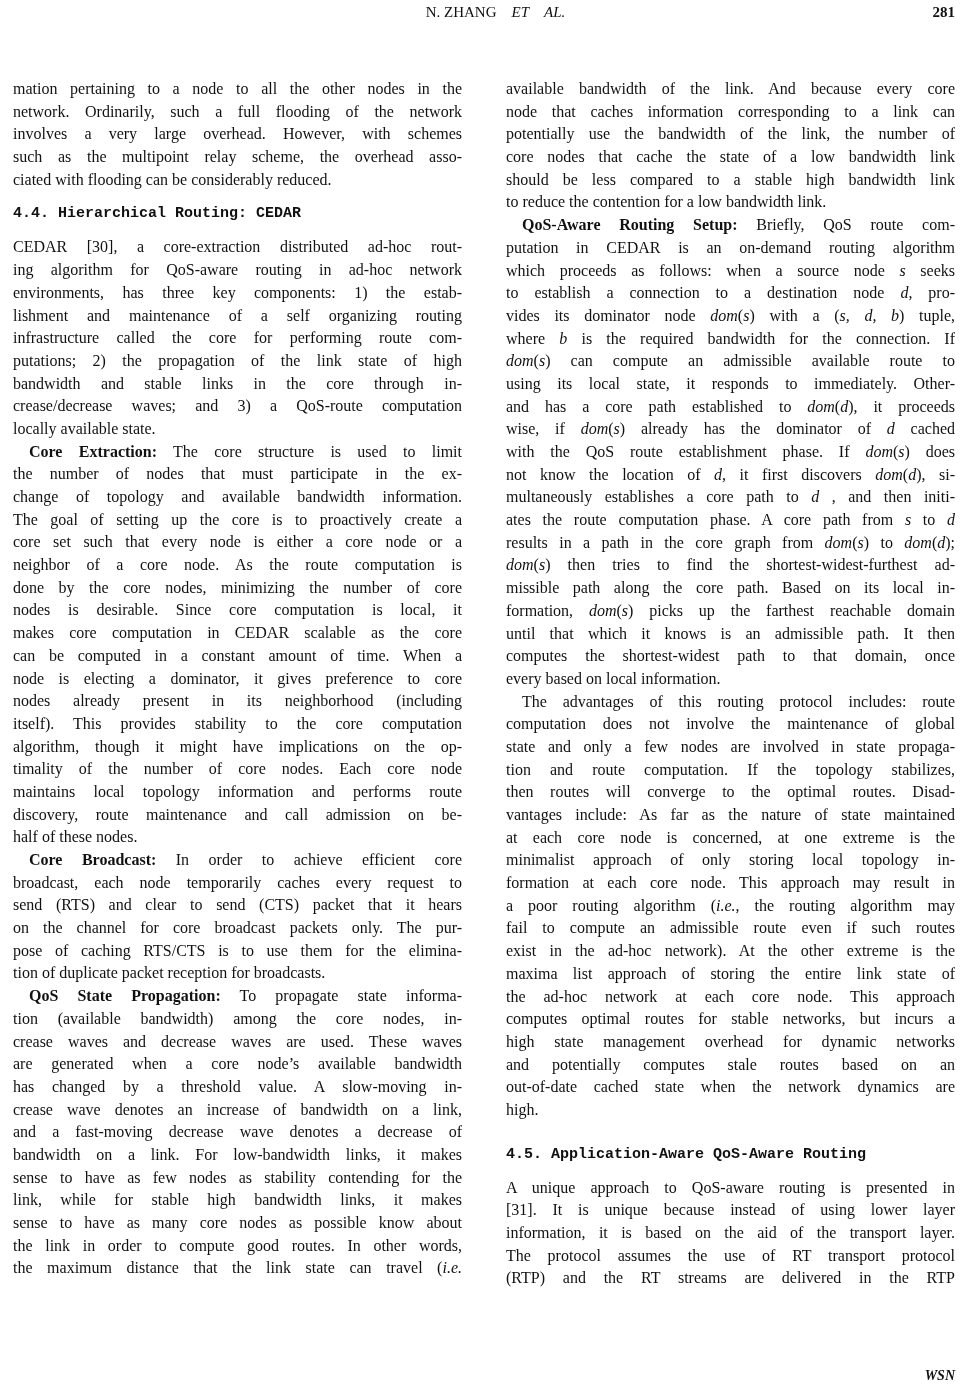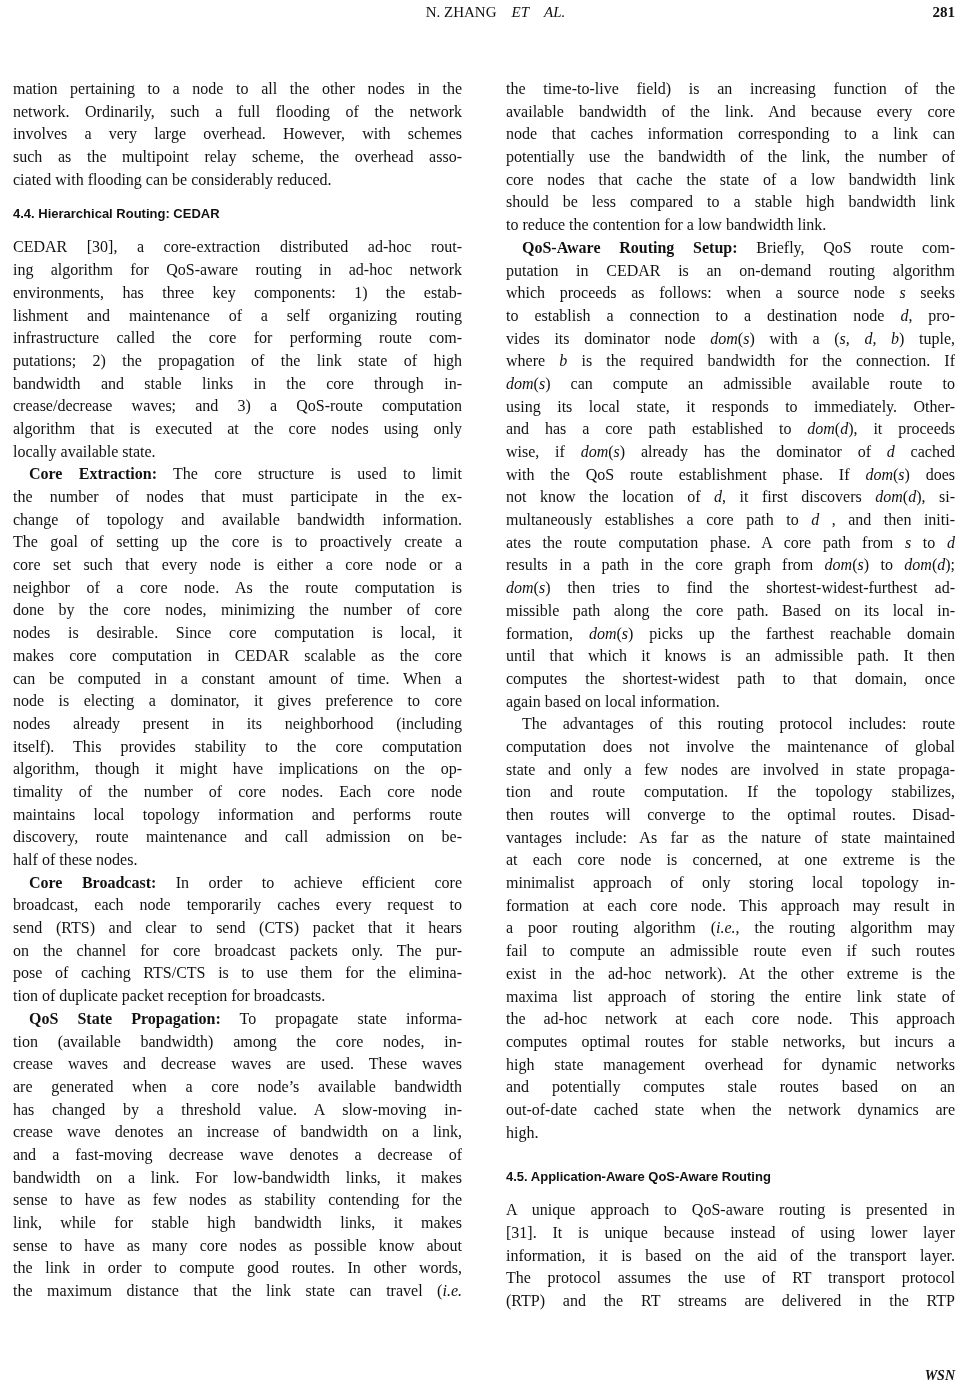--- a/index.html
+++ b/index.html
@@ -18,21 +18,21 @@
   .col { position: absolute; top: 38px; width: 449px; font-size: 16px; margin-top: 40px; }
   .col.left { left: 13px; }
   .col.right { left: 506px; }
   .line {
     height: 22.7px; line-height: 22.7px; white-space: nowrap;
     text-align: justify; text-align-last: justify; overflow: hidden;
   }
   .line.last { text-align-last: left; }
   .line.indent { padding-left: 16px; }
   .sec-head {
-    font-family: Liberation Sans, sans-serif; font-weight: bold; font-size: 13px;
+    font-family: Liberation Mono, monospace; font-weight: bold; font-size: 15px;
     height: 45px; line-height: 45px; white-space: nowrap;
   }
   .sec-head.gap-before { margin-top: 10px; }
   b { font-weight: bold; }
   i { font-style: italic; }
   .footer {
     position: absolute; top: 1366px; left: 0; width: 967px; height: 20px;
     font-size: 14px; line-height: 20px;
   }
   .footer .copy { position: absolute; left: 0; margin-top: 28px; }
@@ -61,21 +61,20 @@
   <div class="sec-head">4.4. Hierarchical Routing: CEDAR</div>
   <div id="cedar">
       <div class="line">CEDAR [30], a core-extraction distributed ad-hoc rout-</div>
       <div class="line">ing algorithm for QoS-aware routing in ad-hoc network</div>
       <div class="line">environments, has three key components: 1) the estab-</div>
       <div class="line">lishment and maintenance of a self organizing routing</div>
       <div class="line">infrastructure called the core for performing route com-</div>
       <div class="line">putations; 2) the propagation of the link state of high</div>
       <div class="line">bandwidth and stable links in the core through in-</div>
       <div class="line">crease/decrease waves; and 3) a QoS-route computation</div>
-      <div class="line">algorithm that is executed at the core nodes using only</div>
       <div class="line last">locally available state.</div>
     </div>
 
   <div>
     <div class="line indent">
       <b>Core Extraction:</b><span> The core structure is used to limit</span>
     </div>
     <div id="core-extraction-lines">
         <div class="line">the number of nodes that must participate in the ex-</div>
         <div class="line">change of topology and available bandwidth information.</div>
@@ -126,21 +125,20 @@
         <div class="line">link, while for stable high bandwidth links, it makes</div>
         <div class="line">sense to have as many core nodes as possible know about</div>
         <div class="line">the link in order to compute good routes. In other words,</div>
       </div>
     <div class="line"><span>the maximum distance that the link state can travel (</span><i>i.e.</i></div>
   </div>
 </div>
 
 <div class="col right" id="col-right">
   <div id="continuation">
-      <div class="line">the time-to-live field) is an increasing function of the</div>
       <div class="line">available bandwidth of the link. And because every core</div>
       <div class="line">node that caches information corresponding to a link can</div>
       <div class="line">potentially use the bandwidth of the link, the number of</div>
       <div class="line">core nodes that cache the state of a low bandwidth link</div>
       <div class="line">should be less compared to a stable high bandwidth link</div>
       <div class="line last">to reduce the contention for a low bandwidth link.</div>
     </div>
 
   <div>
     <div class="line indent">
@@ -159,21 +157,21 @@
         <div class="line">with the QoS route establishment phase. If <i>dom</i>(<i>s</i>) does</div>
         <div class="line">not know the location of <i>d</i>, it first discovers <i>dom</i>(<i>d</i>), si-</div>
         <div class="line">multaneously establishes a core path to <i>d</i> , and then initi-</div>
         <div class="line">ates the route computation phase. A core path from <i>s</i> to <i>d</i></div>
         <div class="line">results in a path in the core graph from <i>dom</i>(<i>s</i>) to <i>dom</i>(<i>d</i>);</div>
         <div class="line"><i>dom</i>(<i>s</i>) then tries to find the shortest-widest-furthest ad-</div>
         <div class="line">missible path along the core path. Based on its local in-</div>
         <div class="line">formation, <i>dom</i>(<i>s</i>) picks up the farthest reachable domain</div>
         <div class="line">until that which it knows is an admissible path. It then</div>
         <div class="line">computes the shortest-widest path to that domain, once</div>
-        <div class="line last">again based on local information.</div>
+        <div class="line last">every based on local information.</div>
       </div>
   </div>
 
   <div id="advantages">
       <div class="line indent">The advantages of this routing protocol includes: route</div>
       <div class="line">computation does not involve the maintenance of global</div>
       <div class="line">state and only a few nodes are involved in state propaga-</div>
       <div class="line">tion and route computation. If the topology stabilizes,</div>
       <div class="line">then routes will converge to the optimal routes. Disad-</div>
       <div class="line">vantages include: As far as the nature of state maintained</div>

